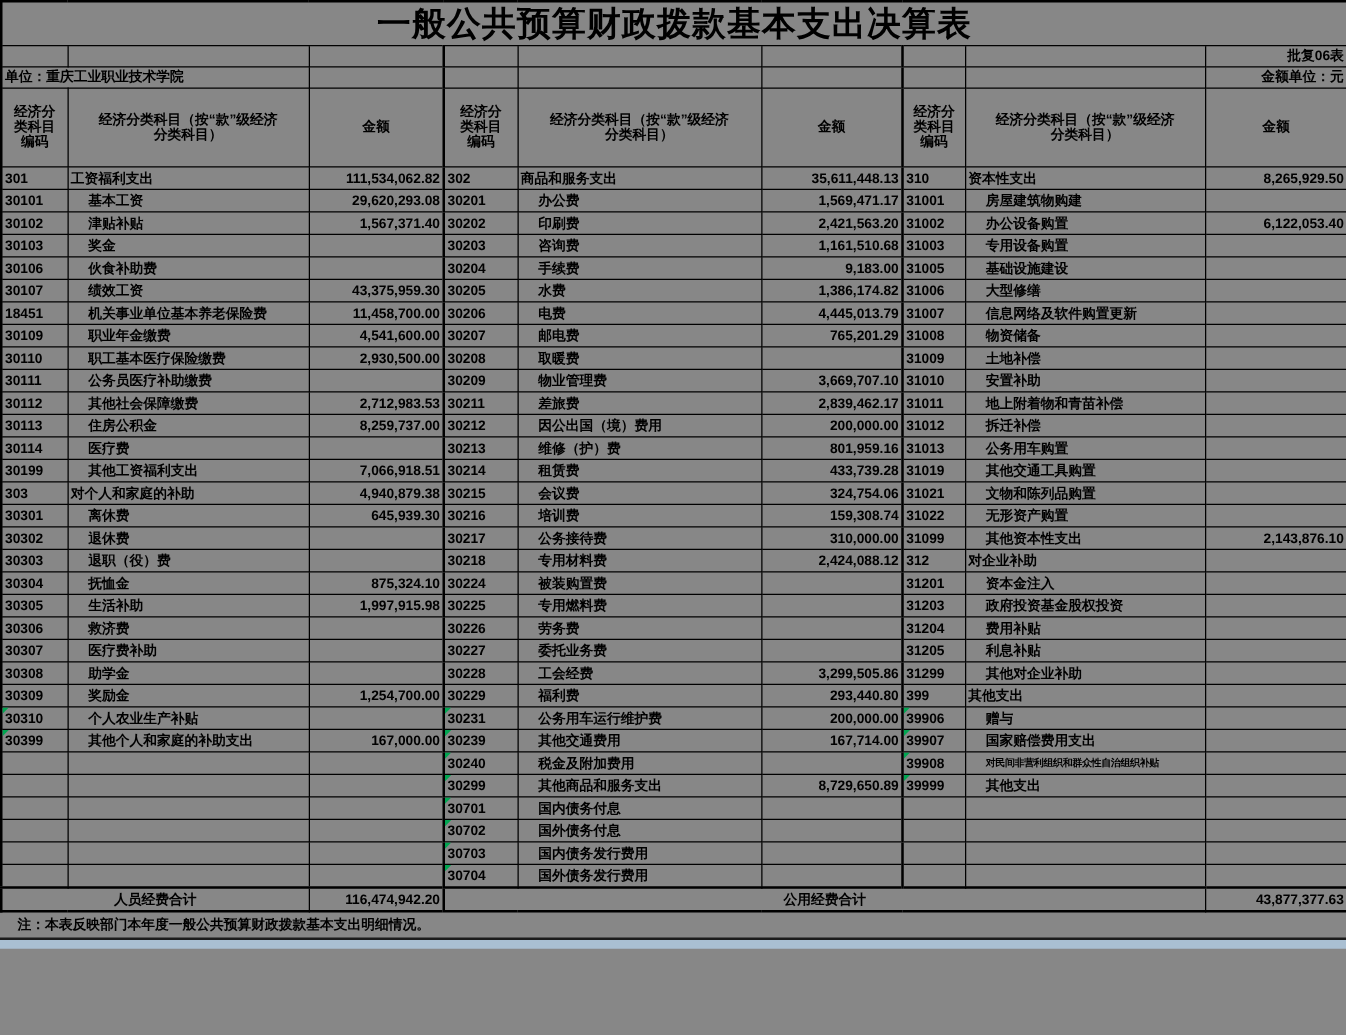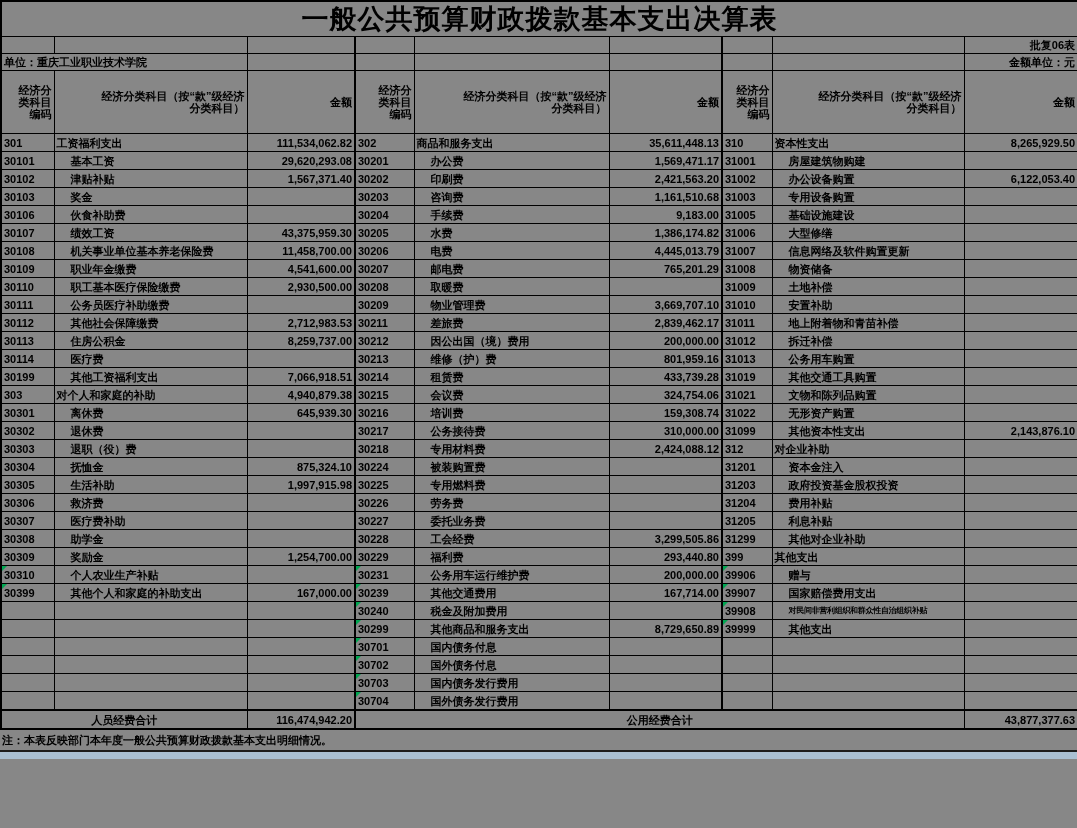--- a/index.html
+++ b/index.html
@@ -17,35 +17,35 @@
     padding:0 2px;overflow:hidden;white-space:nowrap;
     vertical-align:middle;position:relative;
   }
   tr.title-row td{
     height:34px;border-bottom:1px solid #000;
     text-align:center;font-size:27px;letter-spacing:1px;
   }
   tr.meta-row td{height:16px;margin-left:41px;}
   tr.meta-row .right{text-align:right;}
   tr.section-row td{height:15px;text-align:center;}
-  tr.header-row td{height:62px;text-align:right;white-space:pre-line;}
+  tr.header-row td{height:62px;text-align:center;white-space:pre-line;}
   tr.data-row td{height:17px;}
   td.num{text-align:right;}
   td.name.ind{padding-left:16px;}
   td.name.shrink{font-size:8px;letter-spacing:-0.3px;}
   td.sep{border-right-width:2px;}
   tr.total-row td{height:17px;border-top:2px solid #000;text-align:center;margin-top:40px;}
   tr.total-row td.num{text-align:right;}
   .marker{
     position:absolute;top:0;left:0;width:0;height:0;
     border-top:5px solid var(--marker,#00a651);
     border-right:5px solid transparent;
   }
   .note{
-    height:20px;line-height:20px;font-size:11px;padding-left:2px;
+    height:20px;line-height:20px;font-size:11px;padding-left:14px;
     border-bottom:2px solid #1c1c1c;
   }
   .bottom-edge{height:7px;background:#a9bfd2;}
 </style>
 </head>
 <body style="background: rgb(135, 135, 135); color: rgb(0, 0, 0);">
 
 <div class="sheet">
   <table>
     <colgroup>
@@ -172,21 +172,21 @@
           <td class="name ind">绩效工资</td>
           <td class="num sep">43,375,959.30</td>
           <td class="code">30205</td>
           <td class="name ind">水费</td>
           <td class="num sep">1,386,174.82</td>
           <td class="code">31006</td>
           <td class="name ind">大型修缮</td>
           <td class="num"></td>
         </tr>
         <tr class="data-row">
-          <td class="code">30108</td>
+          <td class="code">18451</td>
           <td class="name ind">机关事业单位基本养老保险费</td>
           <td class="num sep">11,458,700.00</td>
           <td class="code">30206</td>
           <td class="name ind">电费</td>
           <td class="num sep">4,445,013.79</td>
           <td class="code">31007</td>
           <td class="name ind">信息网络及软件购置更新</td>
           <td class="num"></td>
         </tr>
         <tr class="data-row">

